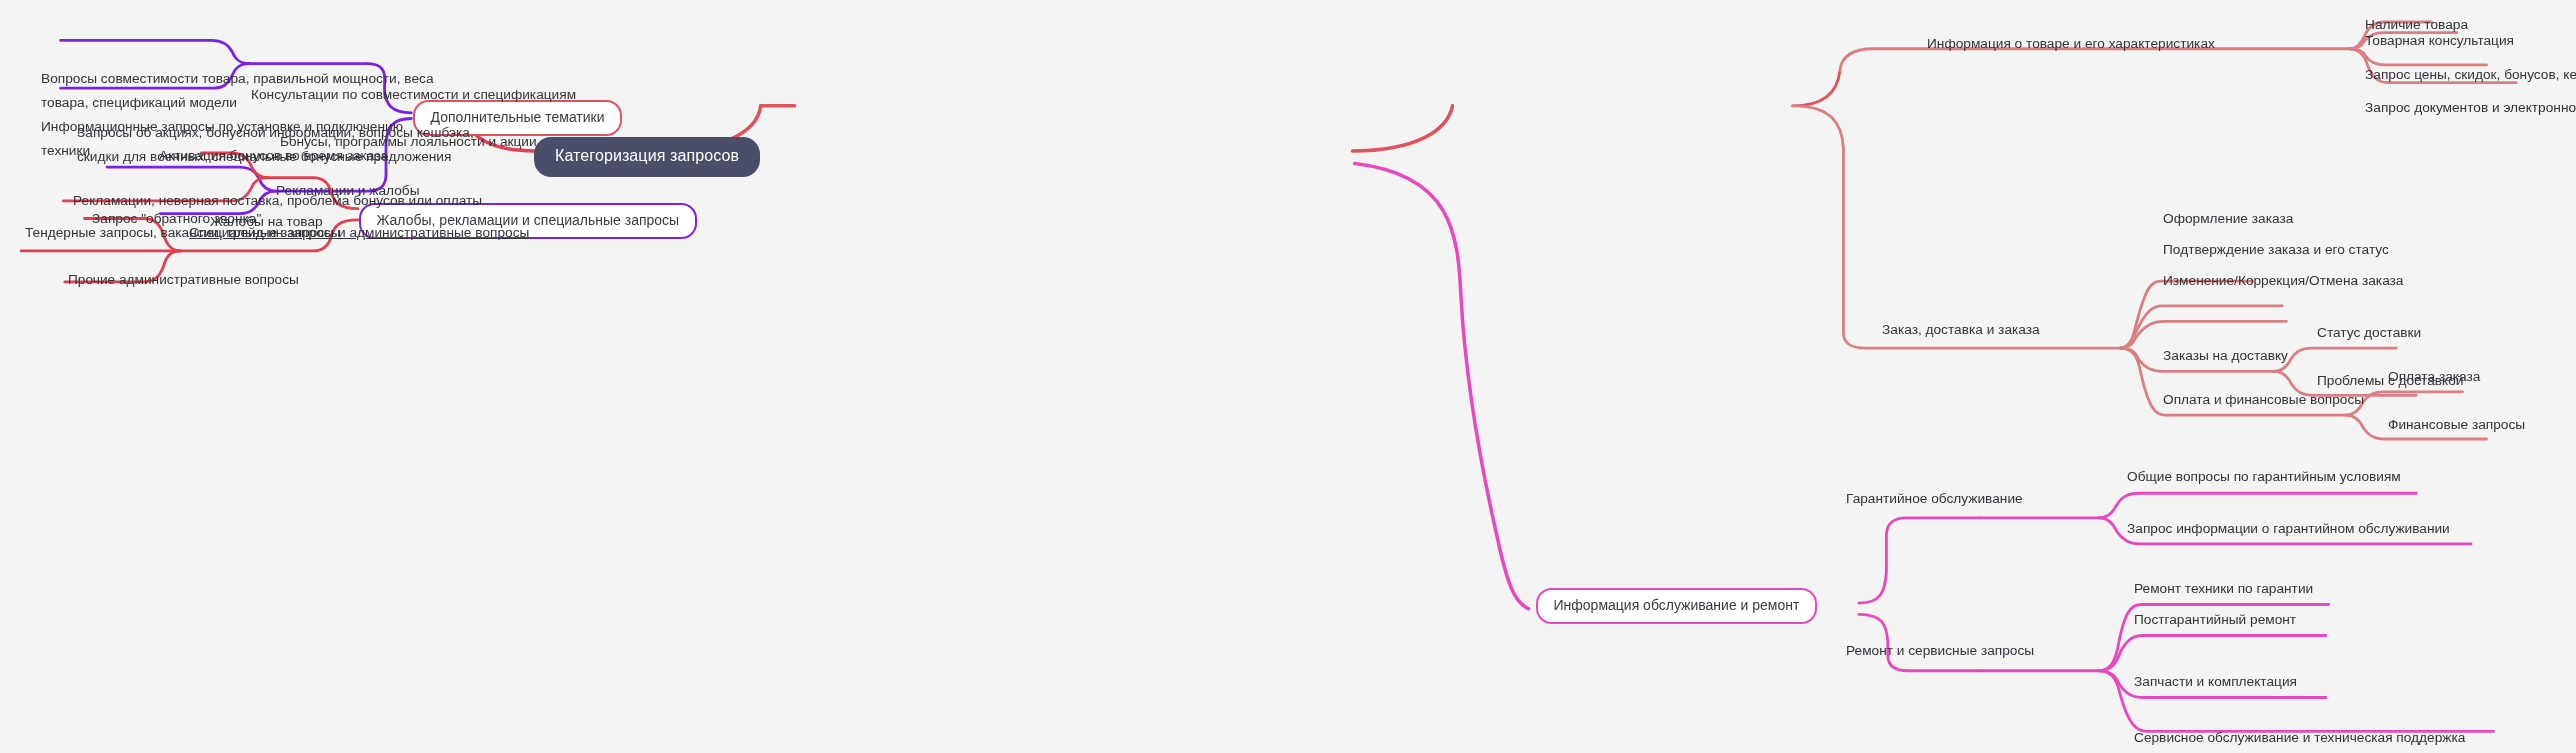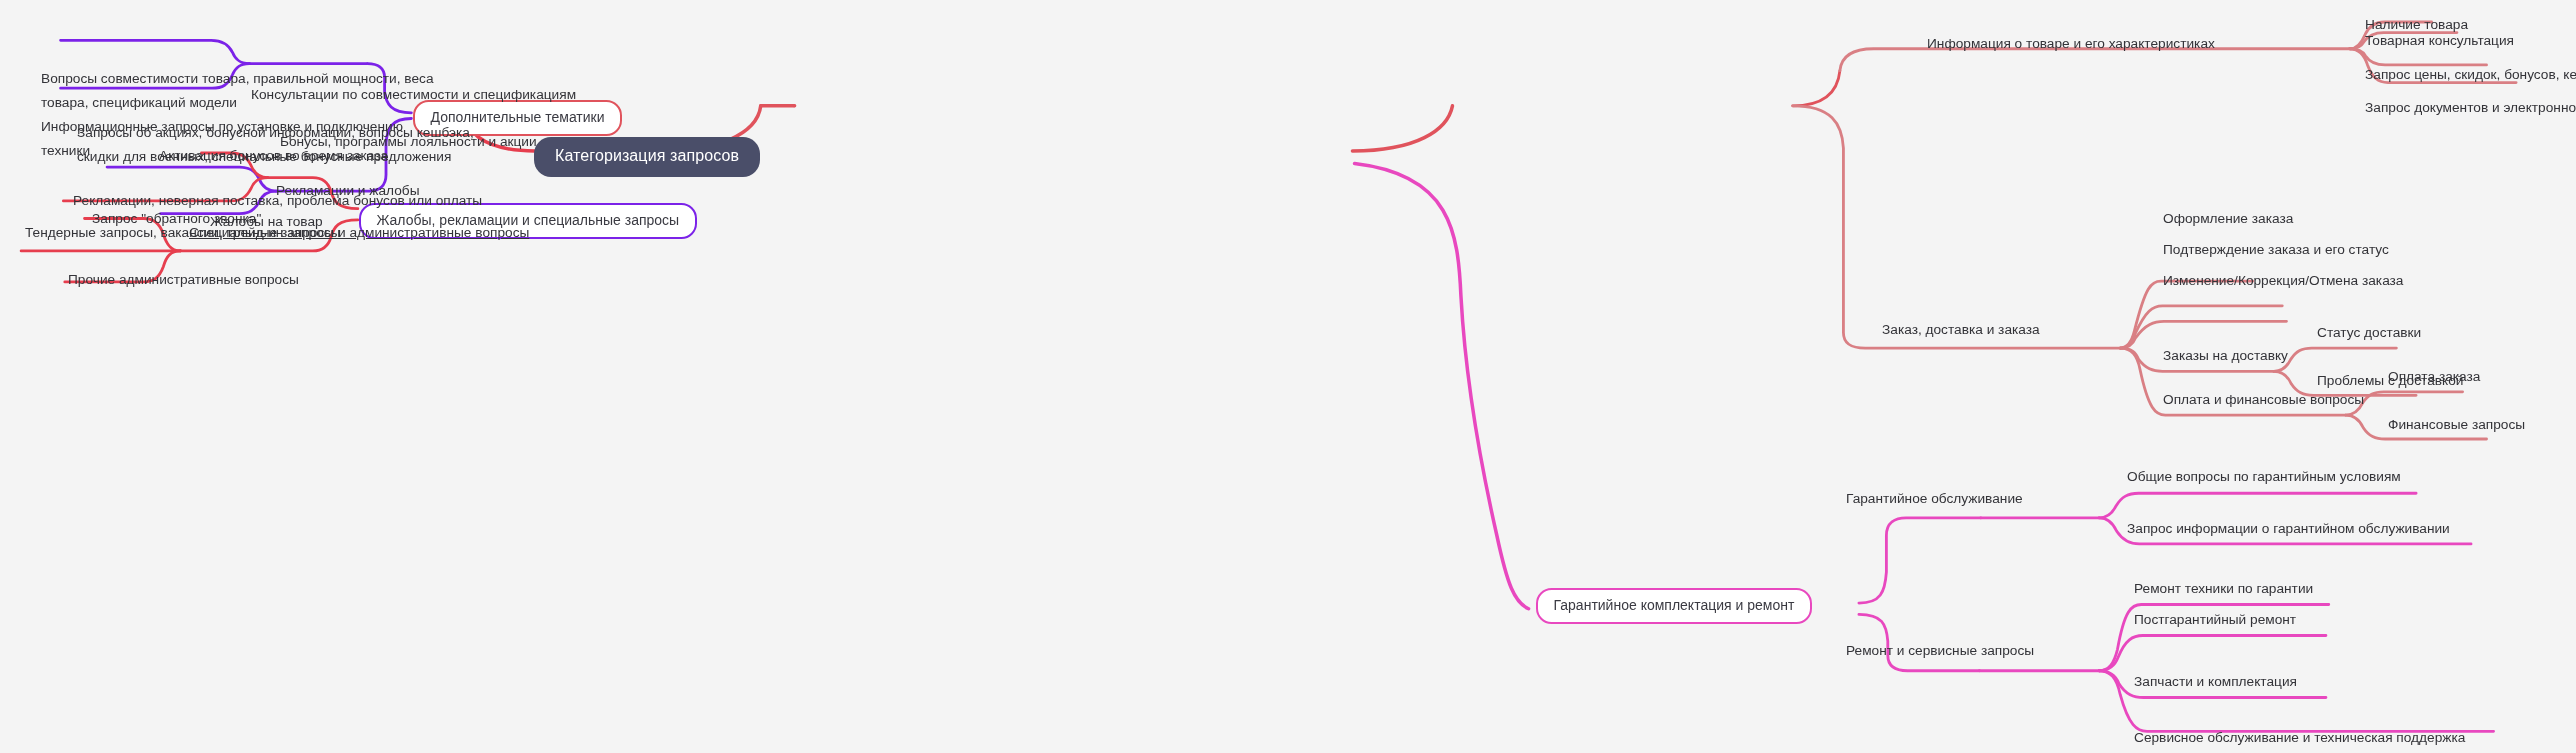--- a/index.html
+++ b/index.html
@@ -156,21 +156,21 @@
   <div class="node leaf" style="left:2163px; top:241px;">Подтверждение заказа и его статус</div>
   <div class="node leaf" style="left:2163px; top:272px;">Изменение/Коррекция/Отмена заказа</div>
   <div class="node leaf" style="left:2163px; top:347px;">Заказы на доставку</div>
   <div class="node leaf" style="left:2317px; top:324px;">Статус доставки</div>
   <div class="node leaf" style="left:2317px; top:372px;text-align:right;">Проблемы с доставкой</div>
 
   <div class="node leaf" style="left:2163px; top:391px;">Оплата и финансовые вопросы</div>
   <div class="node leaf" style="left:2388px; top:368px;">Оплата заказа</div>
   <div class="node leaf" style="left:2388px; top:416px;">Финансовые запросы</div>
 
-  <div class="node l1 magenta" style="left:1536px; top:588px;">Гарантийное комплектация и ремонт</div>
+  <div class="node l1 magenta" style="left:1536px; top:588px;">Информация обслуживание и ремонт</div>
 
   <div class="node leaf" style="left:1846px; top:490px;">Гарантийное обслуживание</div>
   <div class="node leaf" style="left:2127px; top:468px;">Общие вопросы по гарантийным условиям</div>
   <div class="node leaf" style="left:2127px; top:520px;">Запрос информации о гарантийном обслуживании</div>
 
   <div class="node leaf" style="left:1846px; top:642px;">Ремонт и сервисные запросы</div>
   <div class="node leaf" style="left:2134px; top:580px;">Ремонт техники по гарантии</div>
   <div class="node leaf" style="left:2134px; top:611px;">Постгарантийный ремонт</div>
   <div class="node leaf" style="left:2134px; top:673px;">Запчасти и комплектация</div>
   <div class="node leaf" style="left:2134px; top:707px;margin-top:22px;">Сервисное обслуживание и техническая поддержка</div>

